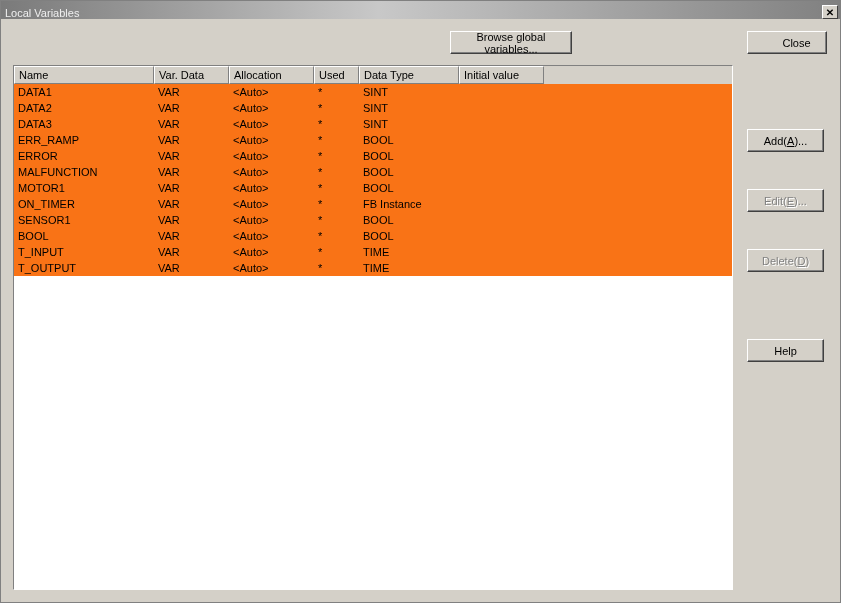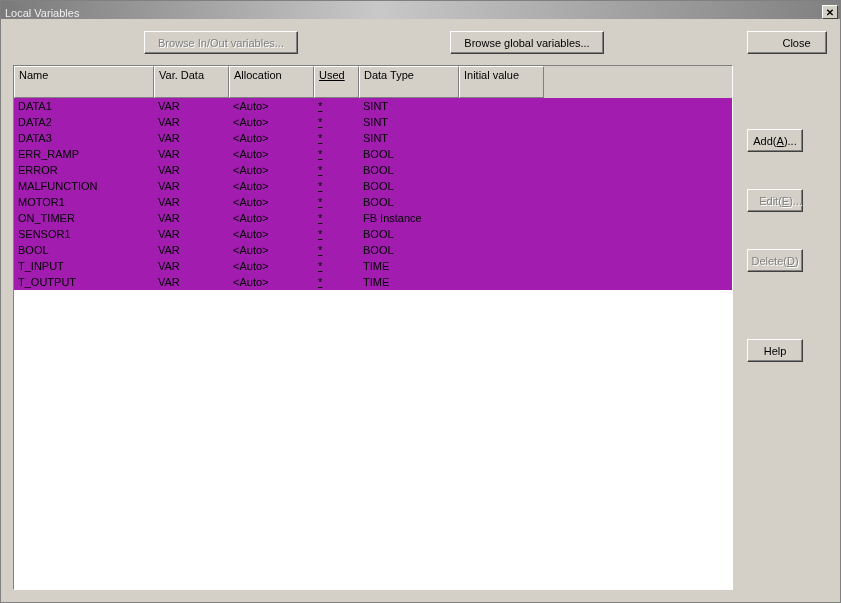--- a/index.html
+++ b/index.html
@@ -69,99 +69,96 @@
     cursor: pointer;
     text-align: center;
   }
   .btn.disabled {
     color: #808080;
     cursor: default;
     text-shadow: 1px 1px 0 #fff;
   }
   .btn .mnemonic { text-decoration: underline; }
   .btn-browse-io { left: 143px; width: 154px; }
-  .btn-browse-global { left: 449px; width: 154px; }
+  .btn-browse-global { left: 449px; width: 122px; }
   .btn-close { left: 746px; width: 80px; padding-left: 19px; }
 
-  .side-buttons .btn { left: 746px; width: 56px; }
+  .side-buttons .btn { left: 746px; width: 77px; }
   .btn-add    { top: 110px; }
-  .btn-edit   { top: 170px; justify-content: flex-end; }
+  .btn-edit   { top: 170px; }
   .btn-delete { top: 230px; }
   .btn-help   { top: 320px; }
 
   .table-area {
     position: absolute;
     left: 12px;
     top: 46px;
     width: 720px;
     height: 525px;
     border-top: 1px solid #808080;
     border-left: 1px solid #808080;
     border-right: 1px solid #fff;
     border-bottom: 1px solid #fff;
     background: #fff;
     overflow: hidden;
   }
   .col-headers {
     display: flex;
-    height: 32px;
+    height: 18px;
     background: #d4d0c8;
   }
   .col-header {
     border-top: 1px solid #fff;
     border-left: 1px solid #fff;
     border-right: 1px solid #808080;
     border-bottom: 1px solid #808080;
     padding: 2px 4px;
     font-size: 11px;
     color: #000;
     overflow: hidden;
     white-space: nowrap;
     flex-shrink: 0;
   }
   .tbody {
-    background: #a21caf;
+    background: #f97316;
     color: #000;
   }
   .row {
     display: flex;
     height: 16px;
     align-items: center;
   }
   .cell {
     padding: 0 4px;
     font-size: 11px;
     overflow: hidden;
     white-space: nowrap;
     flex-shrink: 0;
   }
   
   .c-name    { width: 140px; }
   .c-kind    { width: 75px; }
   .c-alloc   { width: 85px; }
-  .c-used    { width: 45px; text-decoration: underline; }
+  .c-used    { width: 45px; }
   .c-type    { width: 100px; }
   .c-init    { width: 85px; }
   .c-comm    { width: 186px; }
 </style>
 </head>
 <body>
 
 <div class="window">
   <div class="titlebar">
     <span class="titlebar-text">Local Variables</span>
     <div class="close-x">✕</div>
   </div>
 
   <div class="content">
 
     <div class="top-buttons">
-      <div class="btn btn-browse-io disabled">
-        <span>Browse In/Out variables...</span>
-      </div>
       <div class="btn btn-browse-global">
         <span>Browse global variables...</span>
       </div>
       <div class="btn btn-close">
         <span>Close</span>
       </div>
     </div>
 
     <div class="side-buttons">
       <div class="btn btn-add">

